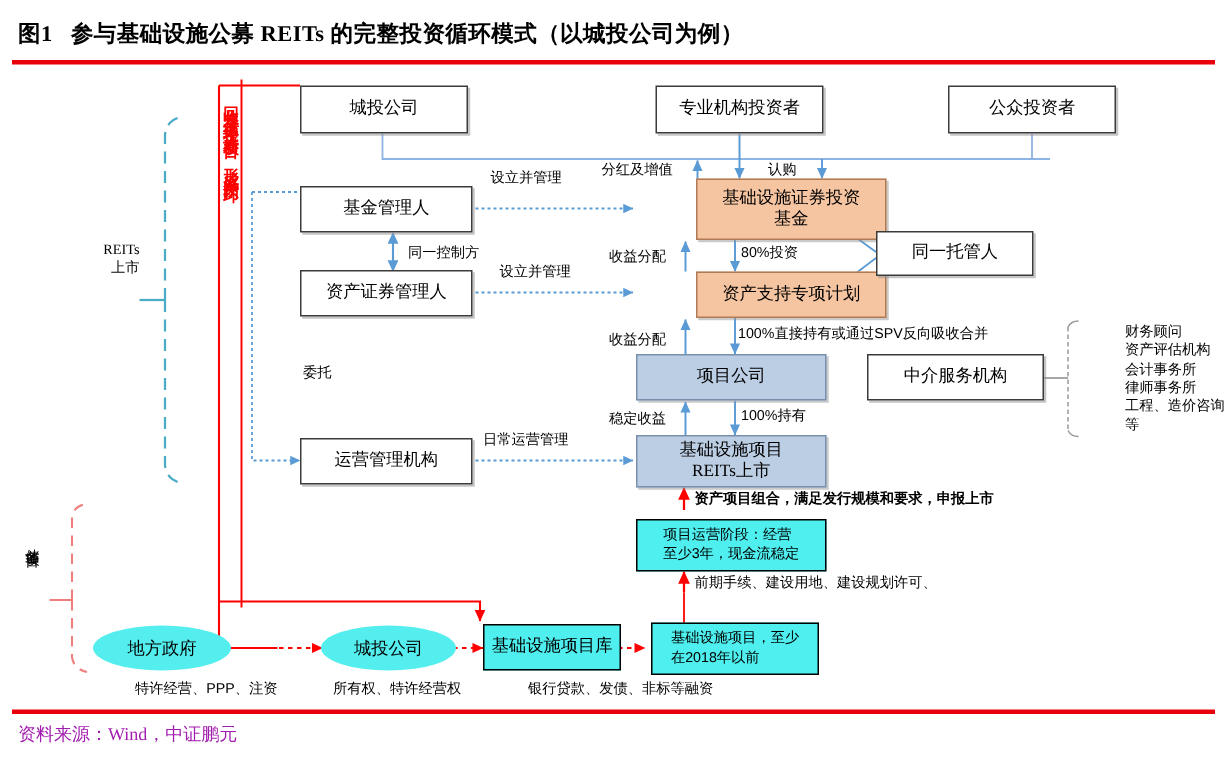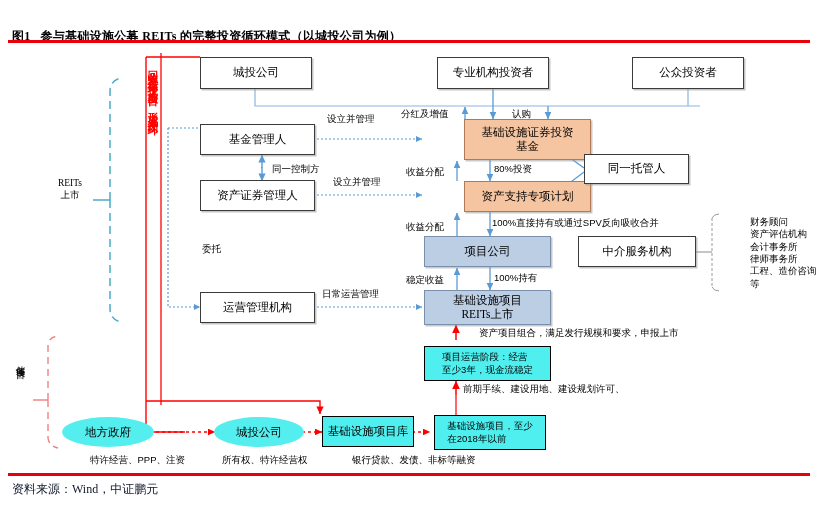--- a/index.html
+++ b/index.html
@@ -7,30 +7,30 @@
   body {
     width: 818px; height: 513px;
     background: #ffffff;
     font-family: "Liberation Sans", "DejaVu Sans", sans-serif;
     position: relative;
     overflow: hidden;
   }
   #canvas { position:absolute; left:0; top:0; width:818px; height:513px; }
 
   .ttl {
-    position:absolute; left:12px; top:28px;
-    font-size:12px; font-weight:bold; color:#000;
+    position:absolute; left:12px; top:13px;
+    font-size:15px; font-weight:bold; color:#000;
     font-family:"Liberation Serif","DejaVu Serif",serif;
     letter-spacing:0.3px; white-space:nowrap;
   }
   .rule-top { position:absolute; left:8px; top:40px; width:802px; height:2.5px; background:#E8000B; }
   .rule-bot { position:absolute; left:8px; top:473px; width:802px; height:2.5px; background:#E8000B; }
   .src {
     position:absolute; left:12px; top:481px;
-    font-size:12px; color:#0f172a; white-space:nowrap;
+    font-size:12px; color:#a21caf; white-space:nowrap;
     font-family:"Liberation Serif","DejaVu Serif",serif;
   }
 
   
   .box {
     position:absolute; display:flex; align-items:center; justify-content:center;
     text-align:center; line-height:1.15;
     font-size:11.5px; color:#000; white-space:nowrap;
   }
   .box-white { background:#ffffff; border:1.2px solid #3b3b3b; box-shadow:1.5px 1.5px 0 rgba(150,150,150,.55); }
@@ -224,30 +224,30 @@
 
 <div class="lbl" style="left:401px;top:108px;">分红及增值</div>
 <div class="lbl" style="left:512px;top:108px;">认购</div>
 <div class="lbl" style="left:406px;top:166px;">收益分配</div>
 <div class="lbl" style="left:406px;top:221px;">收益分配</div>
 <div class="lbl" style="left:406px;top:274px;">稳定收益</div>
 <div class="lbl" style="left:494px;top:163px;">80%投资</div>
 <div class="lbl" style="left:492px;top:217px;">100%直接持有或通过SPV反向吸收合并</div>
 <div class="lbl" style="left:494px;top:272px;">100%持有</div>
 
-<div class="lbl" style="left:479px;top:327px;">资产项目组合，满足发行规模和要求，申报上市</div>
+<div class="lbl" style="left:463px;top:327px;font-weight:bold;">资产项目组合，满足发行规模和要求，申报上市</div>
 <div class="lbl-c" style="left:463px;top:383px;">
   <div>前期手续、建设用地、建设规划许可、</div>
 </div>
 
 <div class="lbl" style="left:90px;top:454px;">特许经营、PPP、注资</div>
 <div class="lbl" style="left:222px;top:454px;">所有权、特许经营权</div>
 <div class="lbl" style="left:352px;top:454px;">银行贷款、发债、非标等融资</div>
 
-<div class="reitslbl" style="left:47px;top:178px;width:46px;">
+<div class="reitslbl" style="left:47px;top:162px;width:46px;text-align:right;">
   <div>REITs</div>
   <div>上市</div>
 </div>
 
 <div class="vtext-blk" style="left:16px;top:358px;">储备项目</div>
 
 <div class="vtext" style="left:148px;top:62px;">回收资金循环投入新项目，形成资产闭环</div>
 
 <div class="lbl-c" style="left:718px;top:216px;margin-left:32px;">
   <div>财务顾问</div>

